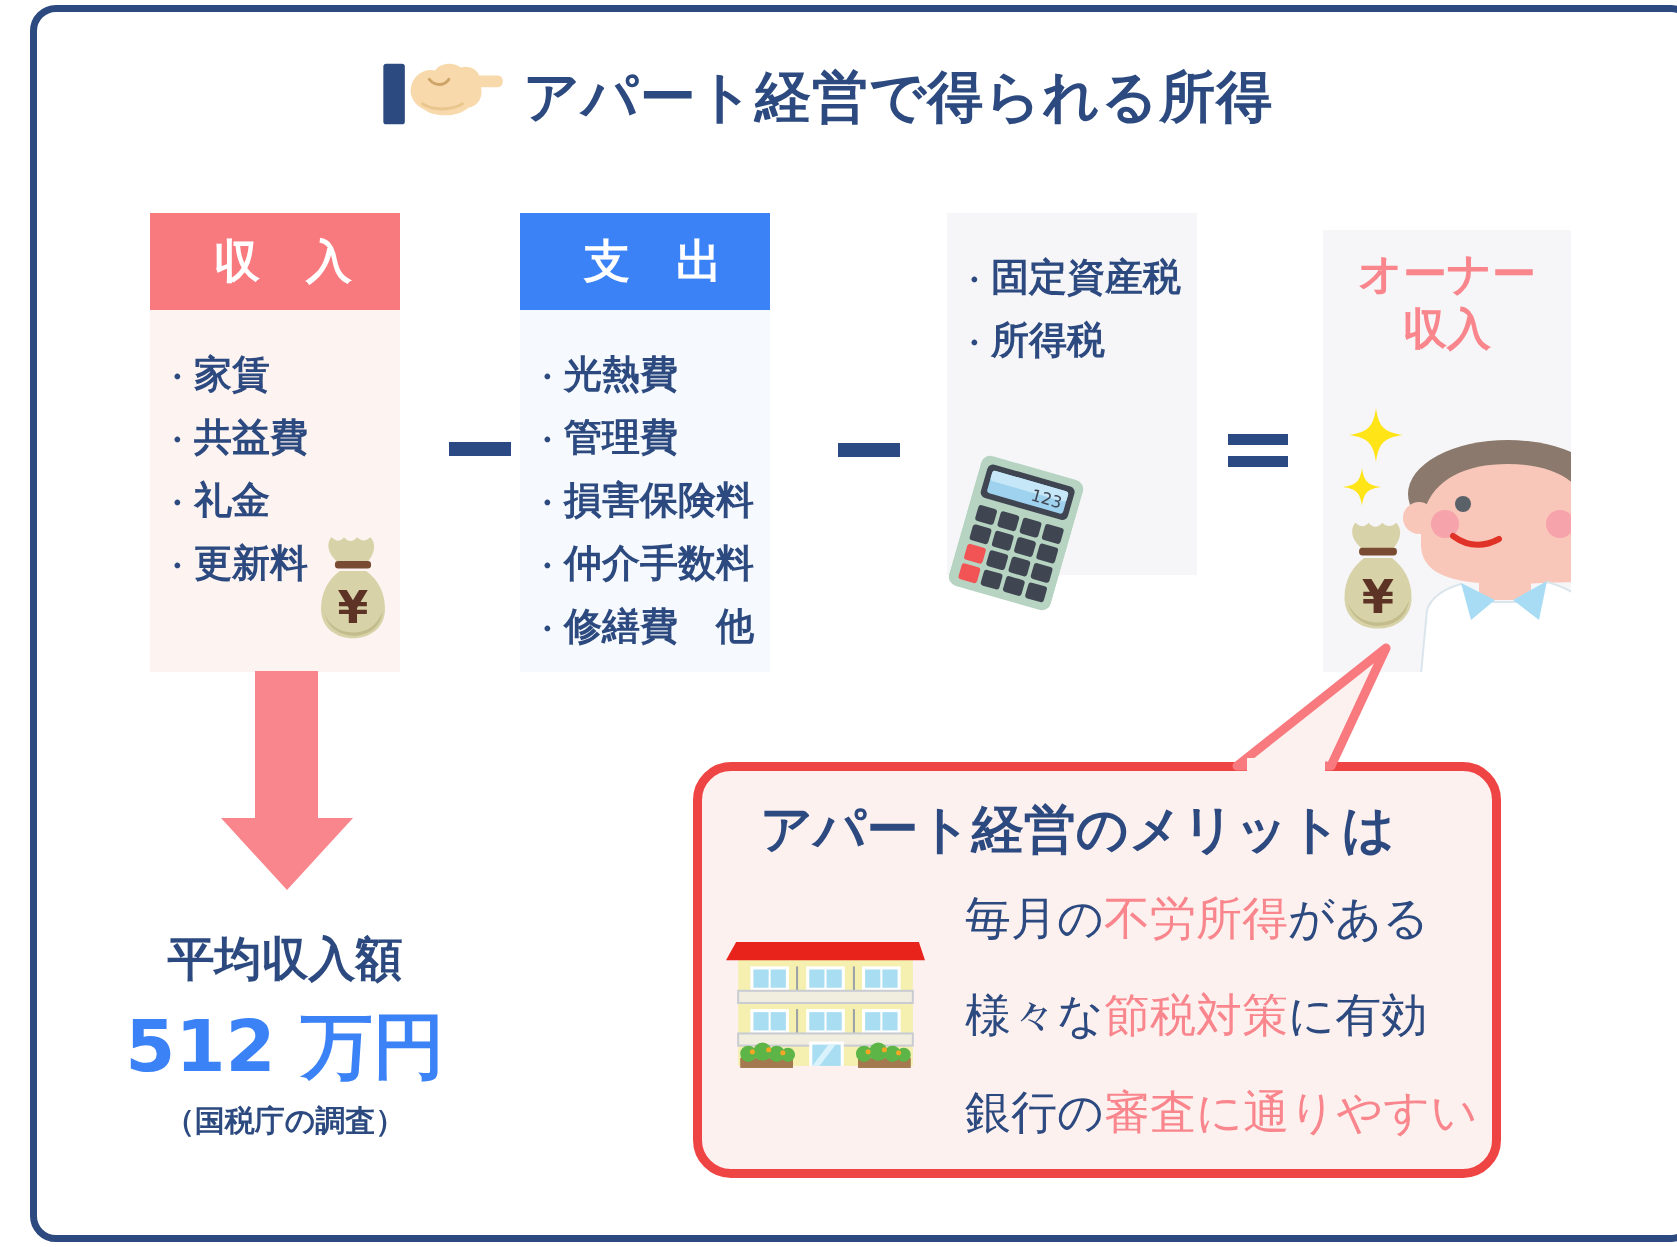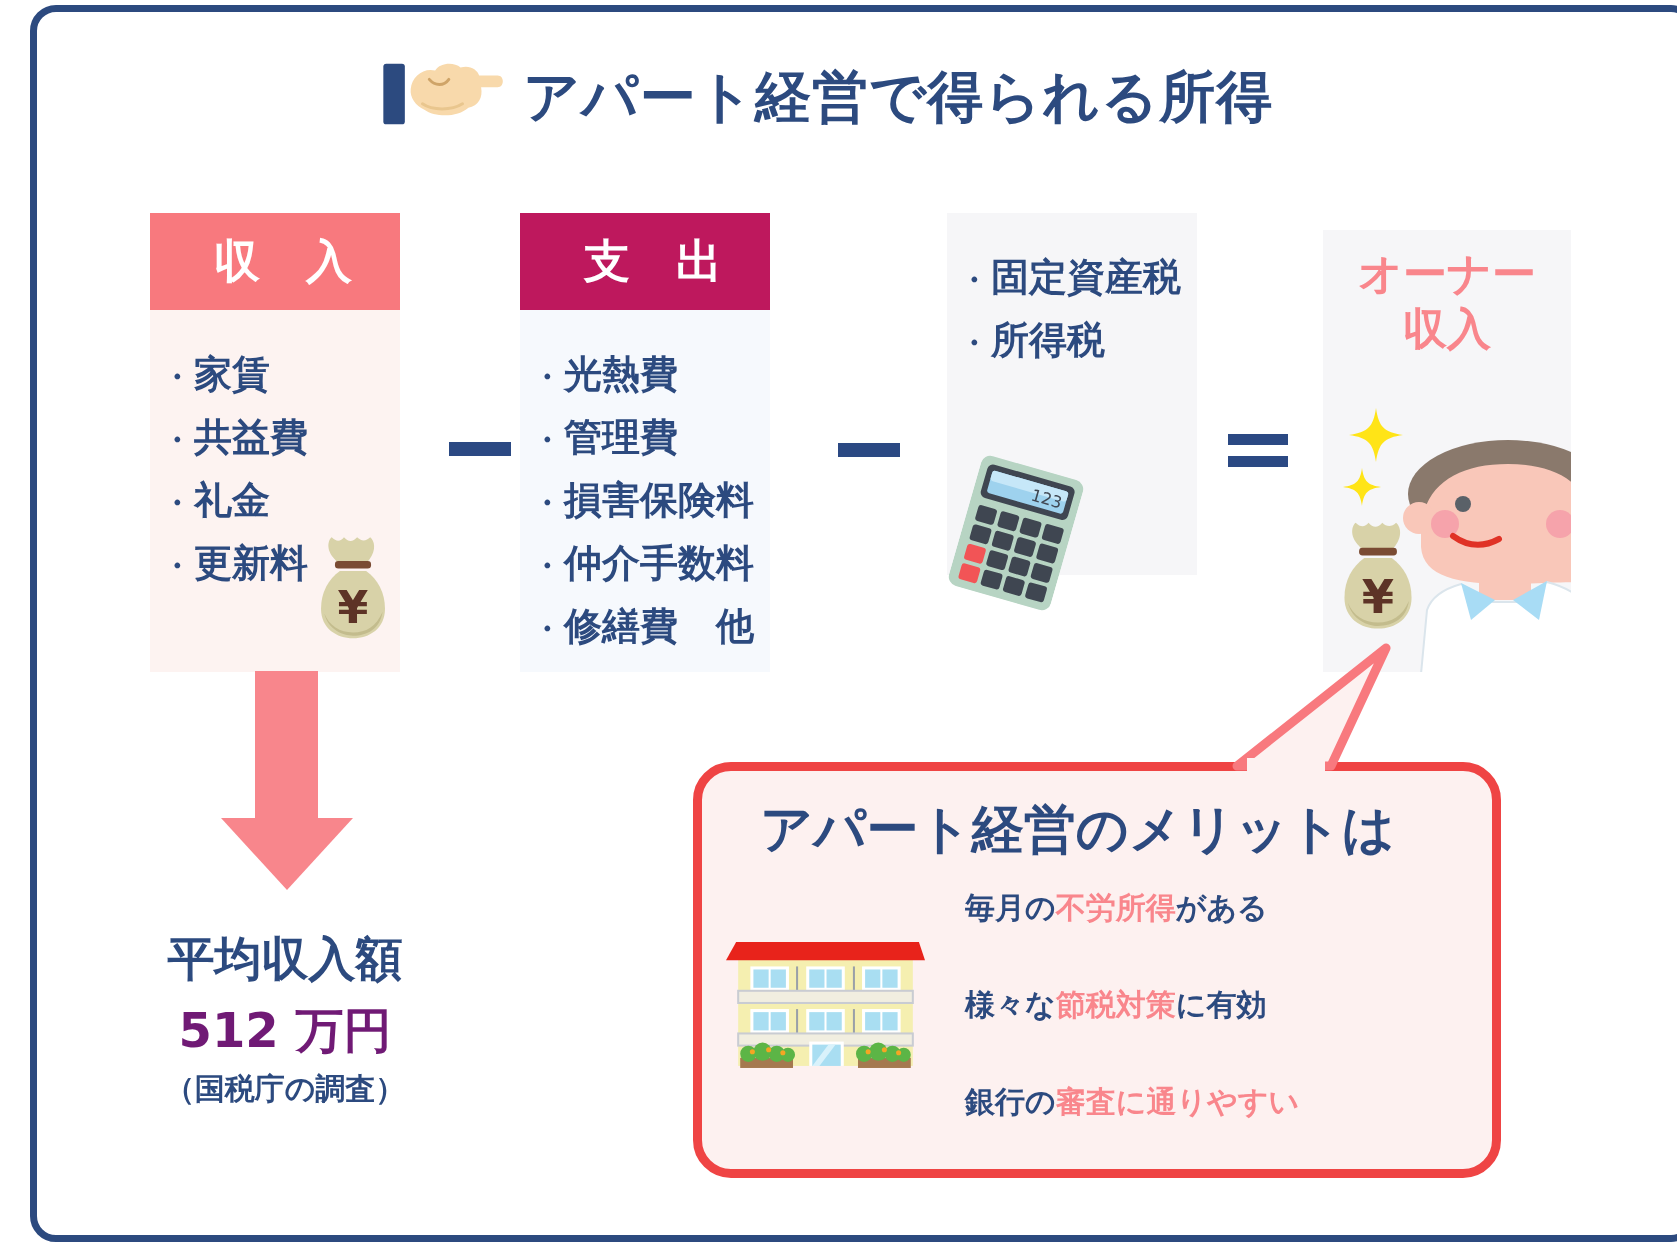--- a/index.html
+++ b/index.html
@@ -11,21 +11,21 @@
   .title-icon{position:absolute;left:352px;top:50px;width:130px;height:88px;}
   .page-title{position:absolute;left:498px;top:60px;font-size:56px;font-weight:bold;
     color:#2c4a7f;letter-spacing:1px;white-space:nowrap;}
 
   
   .col{position:absolute;top:213px;width:250px;}
   .col .hd{height:97px;display:flex;align-items:center;justify-content:center;
     font-size:46px;font-weight:bold;color:#fff;white-space:nowrap;padding-left:16px;}
   .col .bd{height:362px;box-sizing:border-box;padding-top:34px;position:relative;}
   #col-income{left:125px;}  #col-income .hd{background:#f8797e;}  #col-income .bd{background:#fdf3f1;}
-  #col-expense{left:495px;} #col-expense .hd{background:#be185d;} #col-expense .bd{background:#f6f9fd;}
+  #col-expense{left:495px;} #col-expense .hd{background:#3b82f6;} #col-expense .bd{background:#f6f9fd;}
   #col-tax{left:922px;}     #col-tax .hd{background:#ababab;}     #col-tax .bd{background:#f6f6f8;}
   .item{display:flex;align-items:baseline;font-size:38px;font-weight:bold;color:#2c4a7f;
     line-height:61px;padding-left:12px;white-space:nowrap;}
   .blt{font-size:30px;margin-right:2px;}
 
   
   .minus{position:absolute;width:62px;height:14px;background:#2b4983;}
   #minus-1{left:424px;top:442px;} #minus-2{left:813px;top:443px;}
   .eqbar{position:absolute;left:1203px;width:60px;height:11px;background:#2b4983;}
   #eq-top{top:434px;} #eq-bot{top:456px;}
@@ -48,30 +48,30 @@
 
   
   .arrow-shaft{position:absolute;left:230px;top:671px;width:63px;height:150px;background:#f8868c;}
   .arrow-head{position:absolute;left:196px;top:818px;width:0;height:0;
     border-left:66px solid transparent;border-right:66px solid transparent;
     border-top:72px solid #f8868c;}
 
   
   .avg{position:absolute;left:95px;top:928px;width:330px;text-align:center;}
   .avg-label{font-size:47px;font-weight:bold;color:#2c4a7f;}
-  .avg-amount{font-size:48px;font-weight:bold;color:#701a75;margin-top:8px;white-space:nowrap;}
+  .avg-amount{font-size:72px;font-weight:bold;color:#3b82f6;margin-top:8px;white-space:nowrap;}
   .avg-note{font-size:30px;font-weight:bold;color:#2c4a7f;margin-top:6px;white-space:nowrap;}
 
   
   .bubble{position:absolute;left:668px;top:762px;width:808px;height:416px;box-sizing:border-box;
     background:#fdf1f0;border:9px solid #ef4444;border-radius:38px;z-index:5;}
   .bubble-tail{position:absolute;left:1206px;top:640px;width:170px;height:146px;z-index:6;}
   .bubble-title{position:absolute;left:58px;top:24px;font-size:52px;font-weight:bold;
     color:#2c4a7f;white-space:nowrap;}
-  .bubble-line{position:absolute;left:263px;font-size:30px;font-weight:bold;color:#2c4a7f;
+  .bubble-line{position:absolute;left:263px;font-size:46px;font-weight:normal;color:#2c4a7f;
     white-space:nowrap;}
   #bline-0{top:117px;} #bline-1{top:214px;} #bline-2{top:311px;}
   .hl{color:#f9868c;}
   .building{position:absolute;left:21px;top:167px;width:205px;height:132px;}
 </style>
 </head>
 <body>
 
 <div id="canvas">
   <div class="frame"></div>

